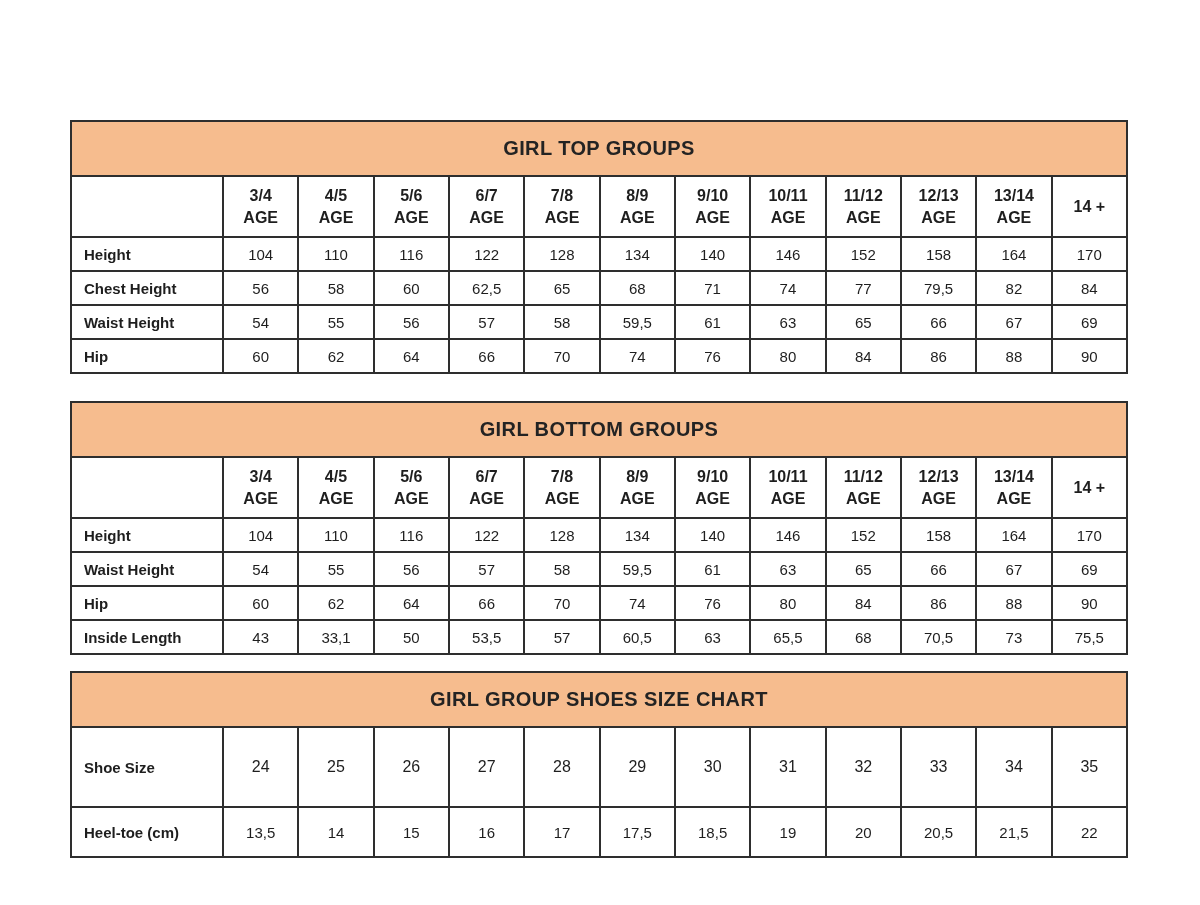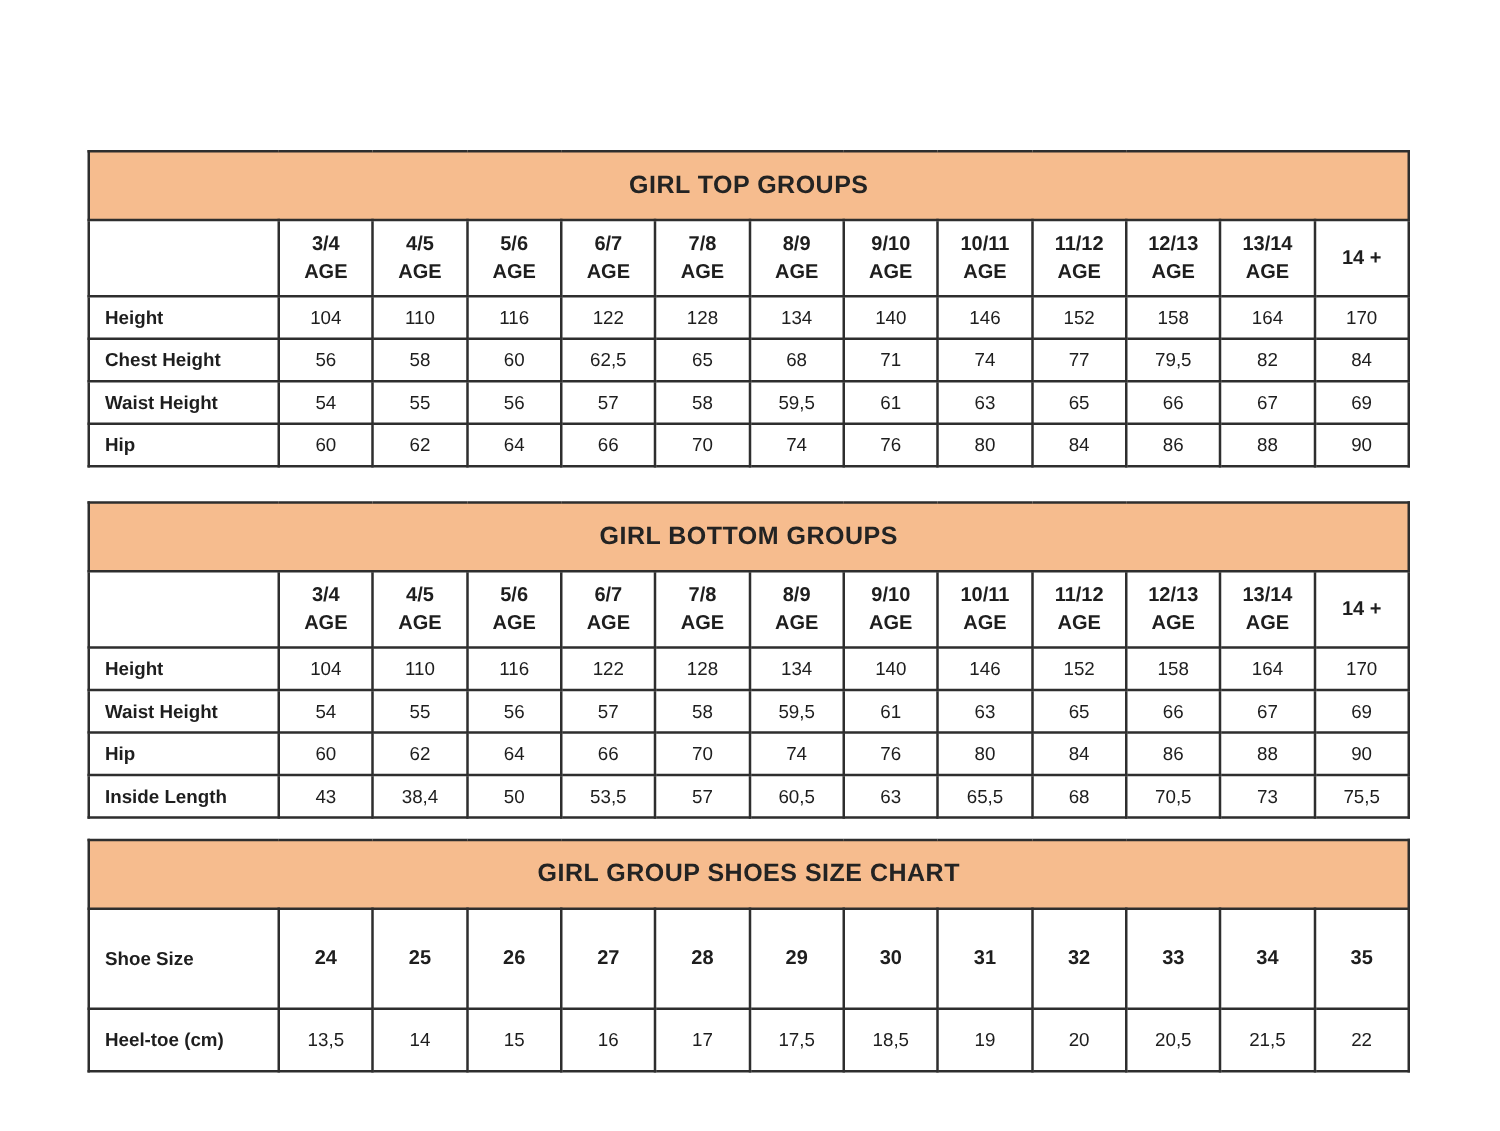--- a/index.html
+++ b/index.html
@@ -47,21 +47,21 @@
     font-size: 15px;
     font-weight: bold;
     border-radius: 16px;
   }
   td.value-cell { font-size: 15px; font-weight: normal; }
 
   .gap1 { margin-bottom: 27px; }
   .gap2 { margin-bottom: 16px; }
 
   tr.shoe-head-row { height: 80px; }
-  th.shoe-size-cell { font-size: 16px; font-weight: bold; }
+  th.shoe-size-cell { font-size: 16px; font-weight: normal; }
   tr.shoe-data-row { height: 50px; }
 </style>
 </head>
 <body>
 
 <div class="page">
 
   <table class="size-table gap1">
     <colgroup>
         <col class="c-label">
@@ -290,21 +290,21 @@
         <td class="value-cell">76</td>
         <td class="value-cell">80</td>
         <td class="value-cell">84</td>
         <td class="value-cell">86</td>
         <td class="value-cell">88</td>
         <td class="value-cell">90</td>
       </tr>
       <tr class="data-row">
         <td class="row-label">Inside Length</td>
         <td class="value-cell">43</td>
-        <td class="value-cell">38,4</td>
+        <td class="value-cell">33,1</td>
         <td class="value-cell">50</td>
         <td class="value-cell">53,5</td>
         <td class="value-cell">57</td>
         <td class="value-cell">60,5</td>
         <td class="value-cell">63</td>
         <td class="value-cell">65,5</td>
         <td class="value-cell">68</td>
         <td class="value-cell">70,5</td>
         <td class="value-cell">73</td>
         <td class="value-cell">75,5</td>

